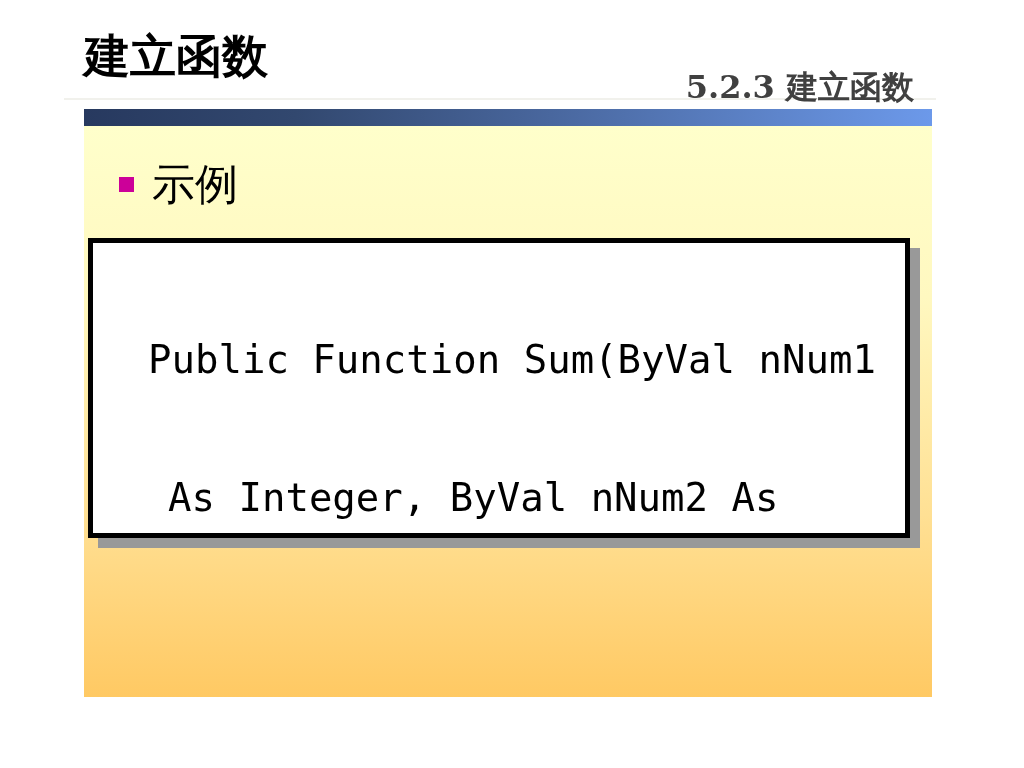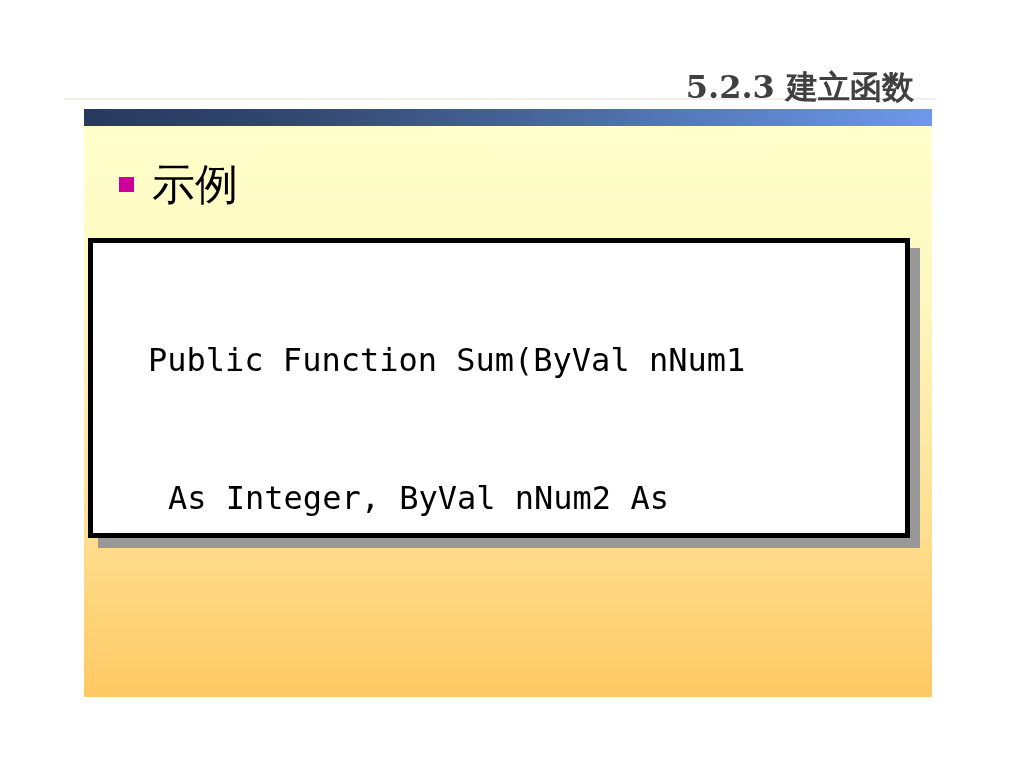--- a/index.html
+++ b/index.html
@@ -86,32 +86,33 @@
     height: 300px;
     box-sizing: border-box;
     background: #ffffff;
     border: 5px solid #000000;
     box-shadow: 10px 10px 0 0 #999999;
     overflow: hidden;
   }
   .code-text {
     padding: 2px 0 0 55px;
     font-family: "DejaVu Sans Mono", monospace;
-    font-size: 32px;
+    font-size: 39px;
     line-height: 46px;
     color: #000000;
     white-space: pre;
   }
   .code-line.indent { margin-left: 20px; }
 </style>
 </head>
 <body>
 
 <div class="page">
 
+  <div class="slide-title">建立函数</div>
 
   <div class="title-divider"></div>
 
   <div class="section-label">5.2.3 建立函数</div>
 
   <div class="accent-bar"></div>
 
   <div class="content-area">
     <div class="bullet-row">
       <span class="bullet-square"></span>

